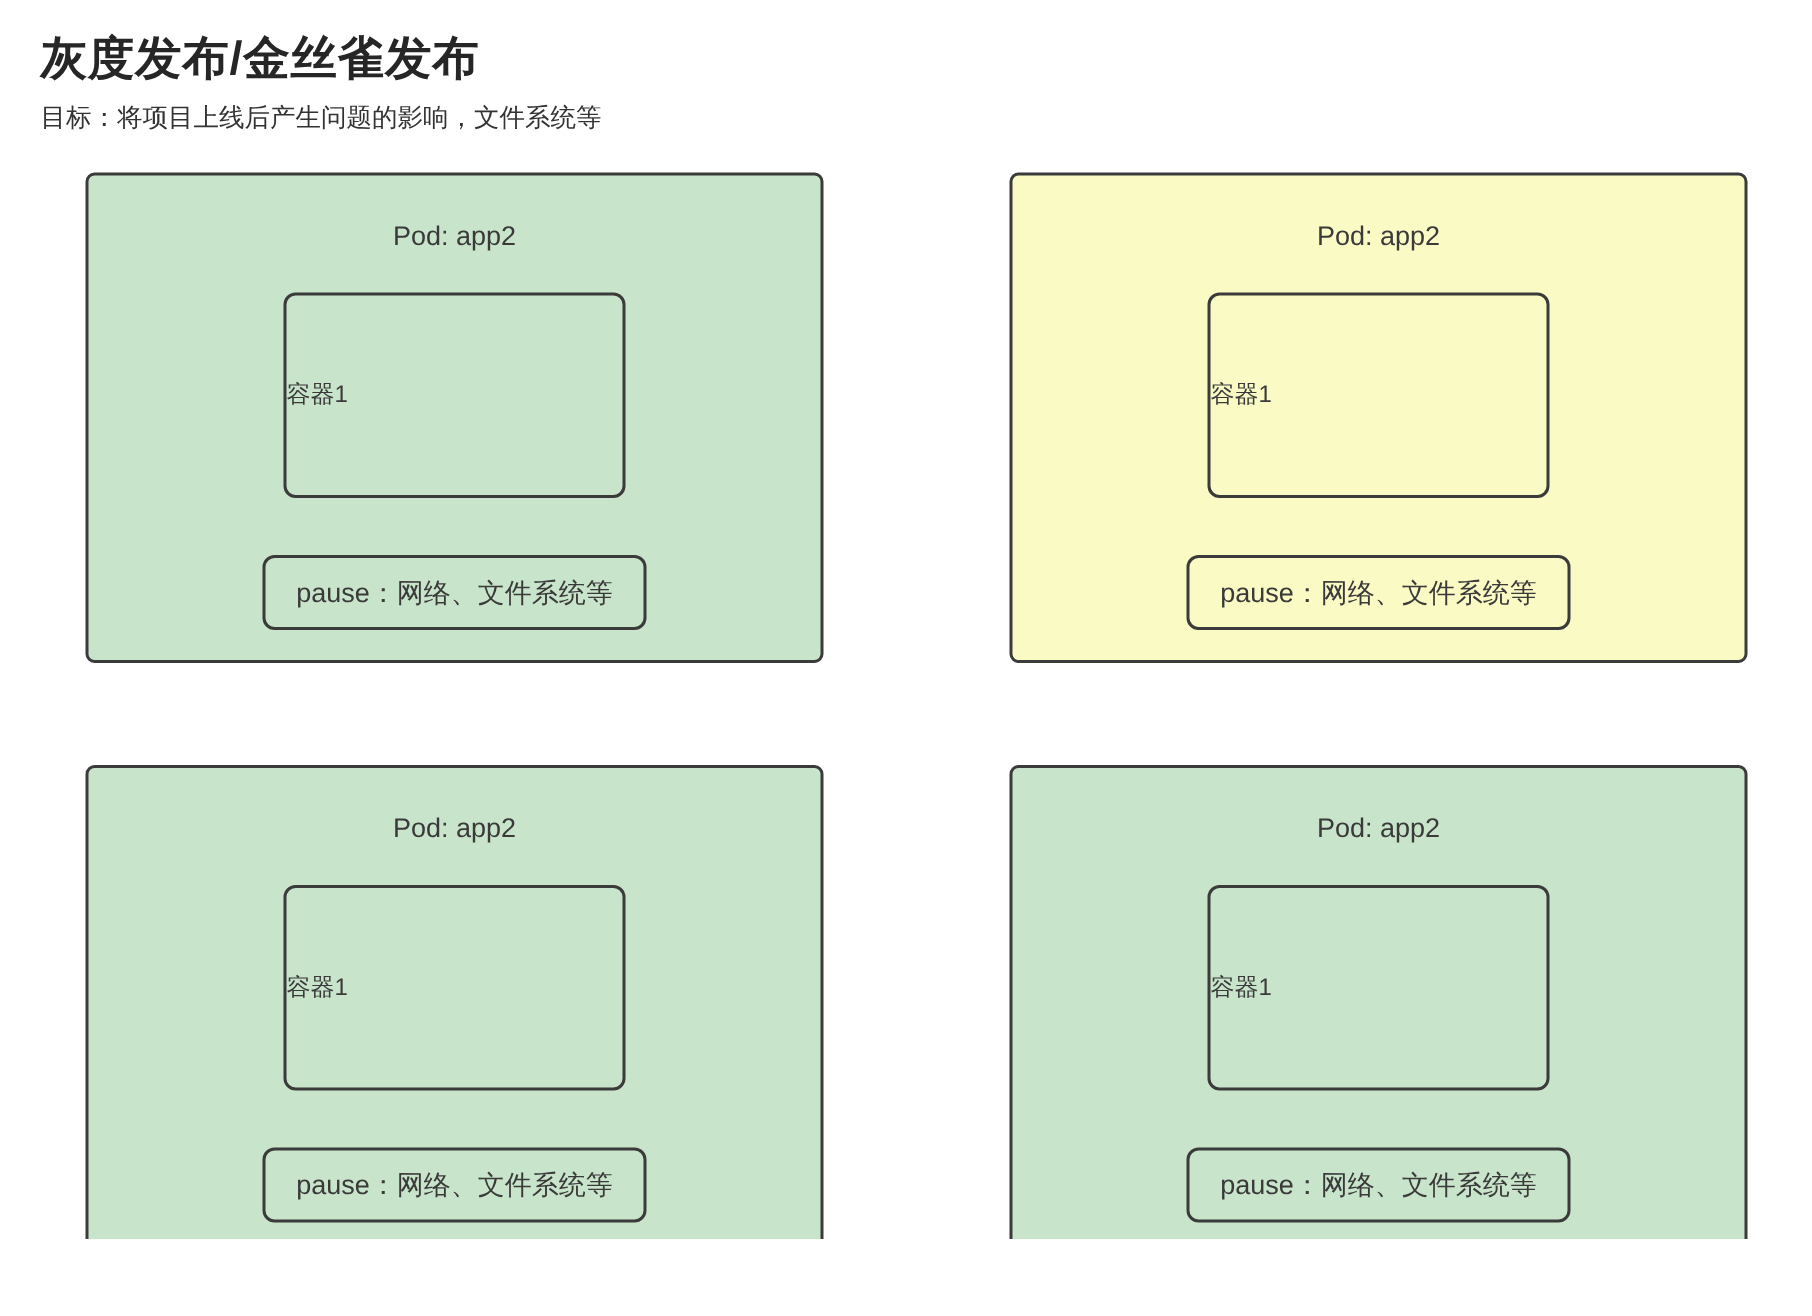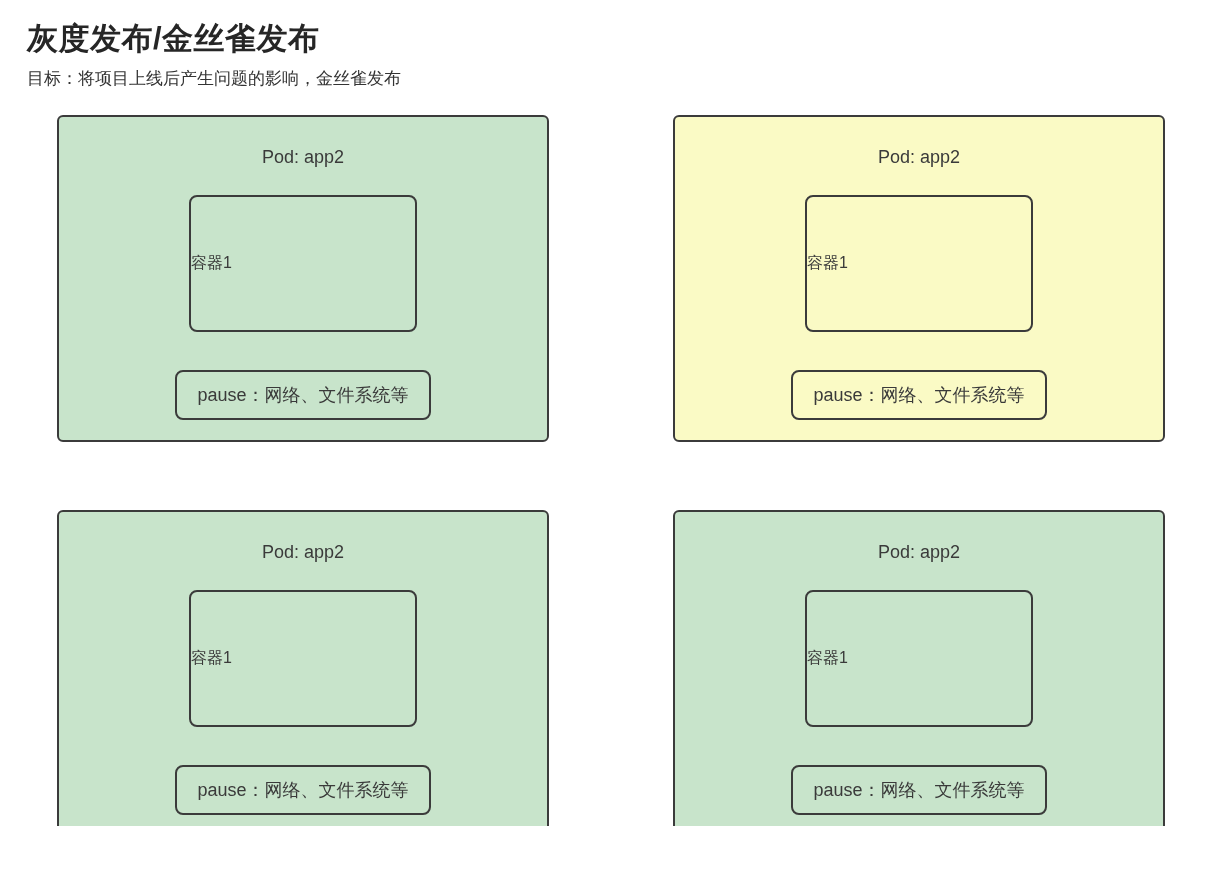--- a/index.html
+++ b/index.html
@@ -85,21 +85,21 @@
     white-space: nowrap;
   }
 </style>
 </head>
 <body>
 
 <main class="canvas">
 
   <header class="page-header">
     <h1 class="page-title">灰度发布/金丝雀发布</h1>
-    <p class="page-subtitle">目标：将项目上线后产生问题的影响，金丝雀发布</p>
+    <p class="page-subtitle">目标：将项目上线后产生问题的影响，文件系统等</p>
   </header>
 
   <section class="pods-grid">
 
     <article class="pod" data-variant="green">
       <div class="pod-title">Pod: app2</div>
       <div class="container-box">
         <span>容器1</span>
       </div>
       <div class="pause-box">

